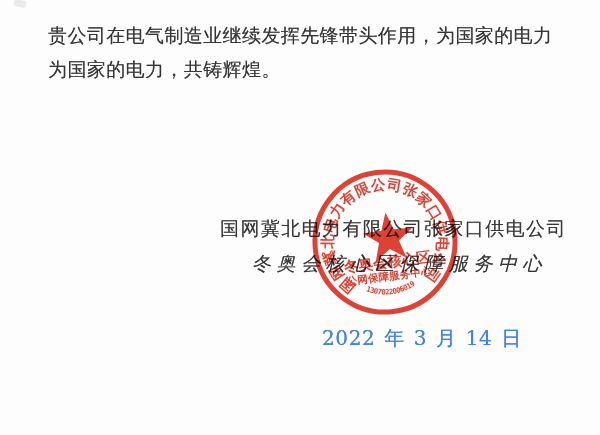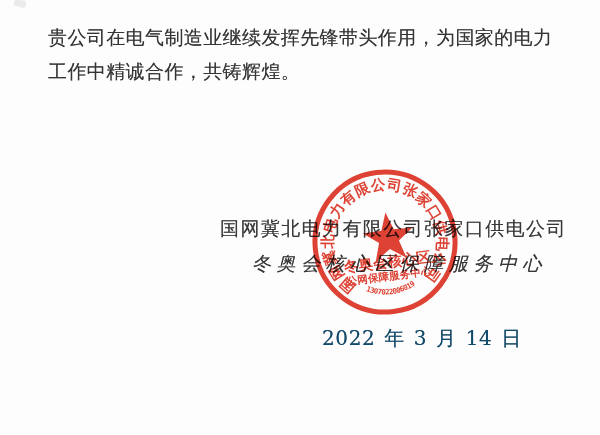--- a/index.html
+++ b/index.html
@@ -8,36 +8,37 @@
     width:600px;height:435px;
     background:#fdfdfd;
     overflow:hidden;
     font-family:"DejaVu Serif","Liberation Serif",serif;
   }
   .body-text{
     position:absolute;left:48px;top:20px;width:520px;
     font-size:19px;line-height:34px;letter-spacing:.4px;
     color:#353535;
     text-shadow:0 0 .6px rgba(70,70,70,.65);
+    font-family:Liberation Mono, monospace;
   }
   .body-line{white-space:nowrap;}
   .sig-line1{
     position:absolute;left:220px;top:216px;
     font-size:19px;letter-spacing:1.4px;white-space:nowrap;
     color:#383838;text-shadow:0 0 .6px rgba(70,70,70,.6);
   }
   .sig-line2{
     position:absolute;left:252px;top:251px;
     font-size:19px;letter-spacing:5.6px;white-space:nowrap;
     color:#383838;text-shadow:0 0 .6px rgba(70,70,70,.6);font-style:italic;
   }
   .date-line{
     position:absolute;left:322px;top:325px;
     font-size:20px;letter-spacing:.6px;word-spacing:2px;white-space:nowrap;
-    color:#0c4a6e;text-shadow:0 0 .6px rgba(70,70,70,.6);
+    color:#3b82f6;text-shadow:0 0 .6px rgba(70,70,70,.6);
   }
   .seal{
     position:absolute;left:310px;top:167px;width:150px;height:150px;
     mix-blend-mode:multiply;
     opacity:.92;
     filter:blur(.25px);
   }
   .seal .ring-char{
     font-family:"DejaVu Serif","Liberation Serif",serif;
     font-weight:bold;font-size:14.5px;
@@ -64,21 +65,21 @@
 </style>
 </head>
 <body>
 
 <div class="page">
 
   <div class="scan-artifact"></div>
 
   <div class="body-text">
     <div class="body-line">贵公司在电气制造业继续发挥先锋带头作用，为国家的电力</div>
-    <div class="body-line">工作中精诚合作，共铸辉煌。</div>
+    <div class="body-line">为国家的电力，共铸辉煌。</div>
   </div>
 
   <div class="sig-line1">国网冀北电力有限公司张家口供电公司</div>
   <div class="sig-line2">冬奥会核心区保障服务中心</div>
   <div class="date-line">2022 年 3 月 14 日</div>
 
   <svg class="seal" viewBox="0 0 150 150">
     <g transform="rotate(-7 75 75)">
       <circle cx="75" cy="75" r="70" fill="none" stroke-width="5" stroke="#dd3222"></circle>
       <g>

